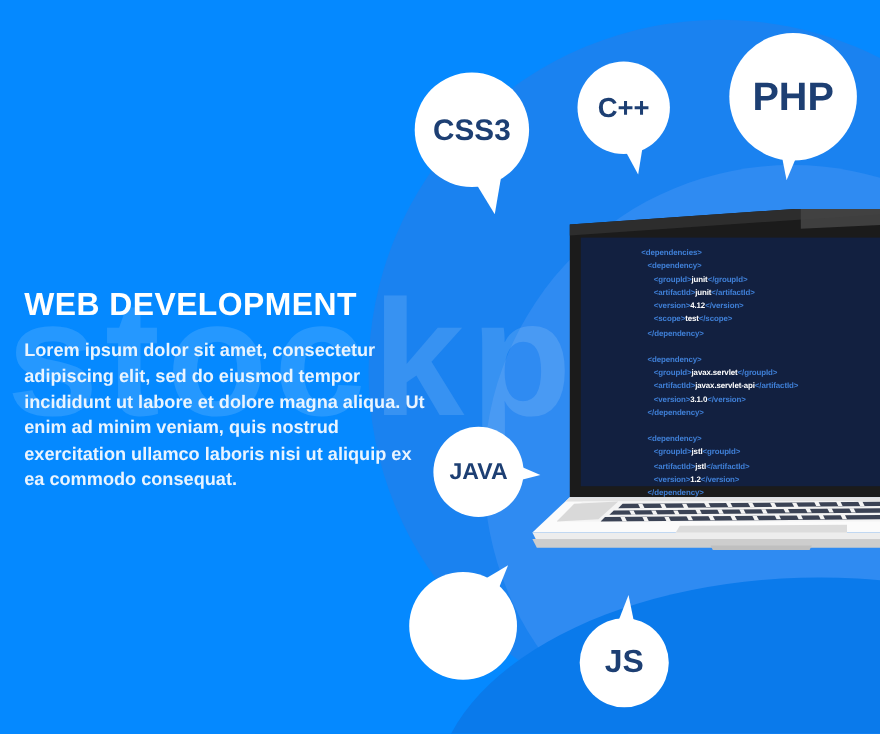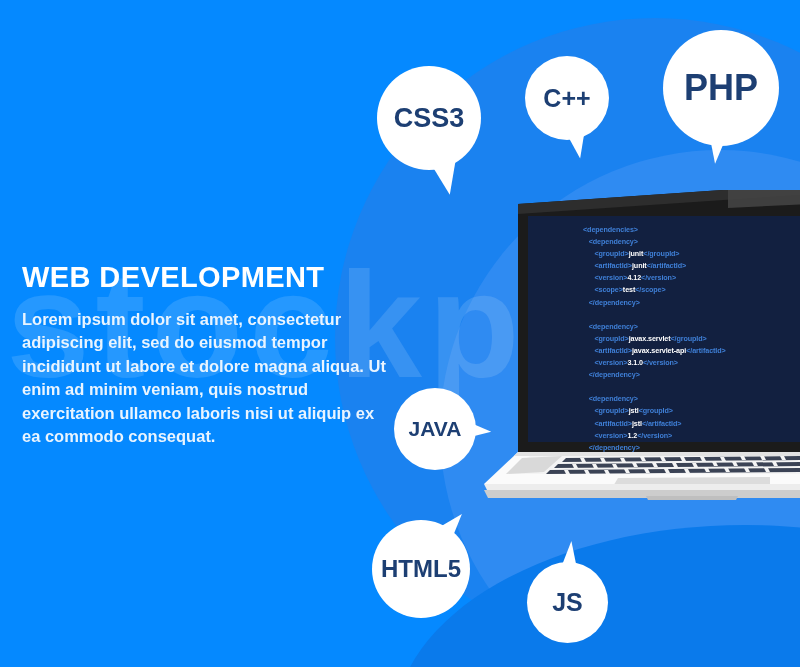--- a/index.html
+++ b/index.html
@@ -180,21 +180,21 @@
 
   #bubble-html5 { left: 372px; top: 520px; width: 98px;  height: 98px;  font-size: 24px; }
   #bubble-html5 .tail {
     left: 66px; top: -9px;
     border-left: 9px solid transparent;
     border-right: 17px solid transparent;
     border-bottom: 38px solid #ffffff;
     transform: rotate(46deg);
   }
 
-  #bubble-js    { left: 527px; top: 562px; width: 81px;  height: 81px;  font-size: 25px; }
+  #bubble-js    { left: 527px; top: 562px; width: 81px;  height: 81px;  font-size: 29px; }
   #bubble-js .tail {
     left: 34px; top: -21px;
     border-left: 8px solid transparent;
     border-right: 12px solid transparent;
     border-bottom: 34px solid #ffffff;
     transform: rotate(8deg);
   }
 </style>
 </head>
 <body>
@@ -296,21 +296,20 @@
   </div>
 
 
   <div class="bubble" id="bubble-java">
     <span class="tail"></span>
     <span class="label">JAVA</span>
   </div>
 
   <div class="bubble" id="bubble-html5">
     <span class="tail"></span>
-    <span class="label">HTML5</span>
   </div>
 
   <div class="bubble" id="bubble-js">
     <span class="tail"></span>
     <span class="label">JS</span>
   </div>
 
 </div>
 
 </body></html>

